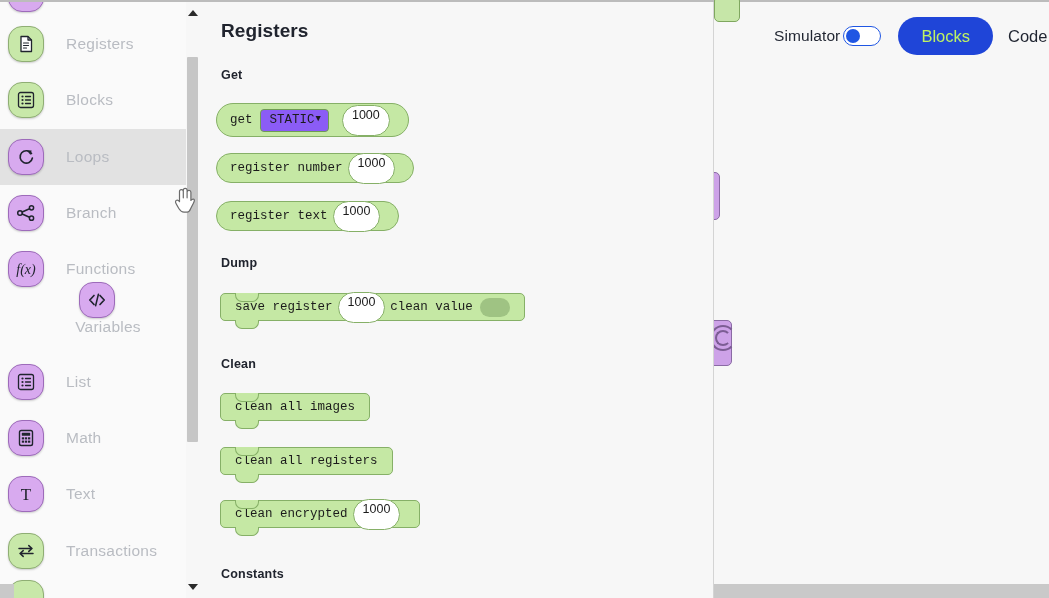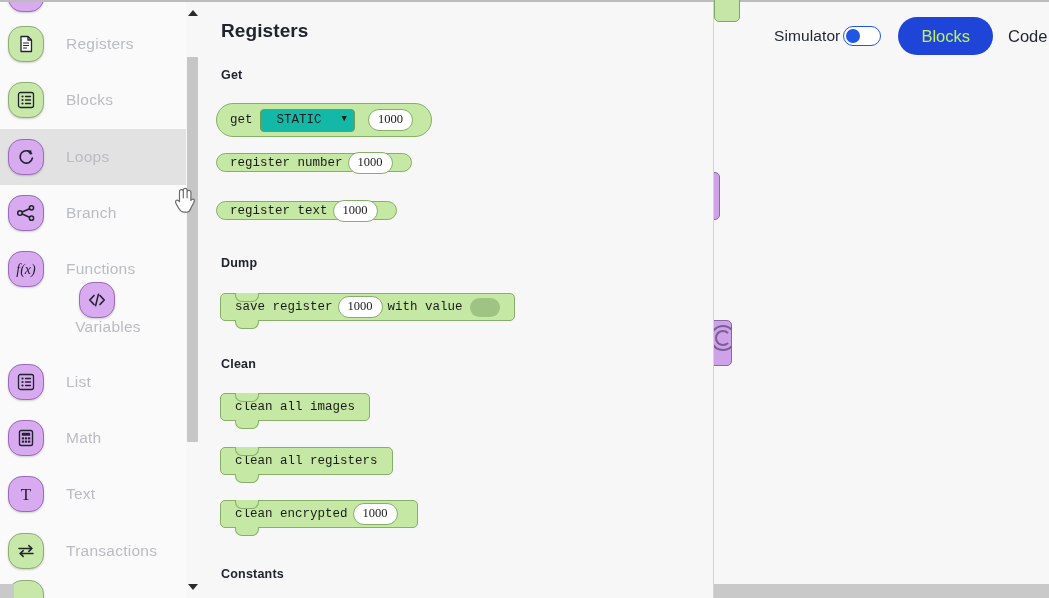--- a/index.html
+++ b/index.html
@@ -139,21 +139,21 @@
     color: #1b1b1b;
     display: flex; align-items: center;
     white-space: nowrap;
   }
   
   .blk.reporter {
     background: #c5e8a4;
     border: 1.4px solid #86b067;
     border-radius: 999px;
     padding: 0 13px 0 13px;
-    height: 19px;
+    height: 30px;
   }
   .blk.reporter.tall { height: 34px; }
 
   
   .blk.stmt {
     background: #c5e8a4;
     border: 1.4px solid #86b067;
     border-radius: 5px;
     padding: 0 14px;
     height: 28px;
@@ -177,40 +177,40 @@
     border: 1.4px solid #86b067;
     border-top: none;
     border-radius: 0 0 7px 7px;
   }
 
   
   .num-field {
     background: #ffffff;
     border: 1.3px solid #86b067;
     border-radius: 999px;
-    padding: 2px 9px 3px;
+    padding: 2px 9px 12px;
     margin: 0 5px;
-    font-family: Liberation Serif, serif;
+    font-family: Liberation Sans, sans-serif;
     font-size: 12.5px;
     color: #1b1b1b;
     min-width: 38px;
     text-align: center;
     line-height: 15px;
   }
   
   .dd-field {
-    background: #14b8a6;
+    background: #8b5cf6;
     border: 1.3px solid #6f9b52;
     border-radius: 4px;
-    padding: 3px 7px 4px 16px;
+    padding: 3px 7px 4px 9px;
     margin: 0 8px 0 7px;
     font-family: "Liberation Mono", monospace;
     font-size: 12.5px;
     color: #1b1b1b;
-    display: inline-flex; align-items: center; gap: 20px;
+    display: inline-flex; align-items: center; gap: 1px;
   }
   .dd-caret { font-size: 9px; line-height: 1; color: #1b1b1b; }
   
   .socket {
     width: 30px; height: 19px;
     border-radius: 999px;
     background: #9fc383;
     margin-left: 7px;
   }
 
@@ -346,21 +346,21 @@
     <div class="blk reporter" style="left:30px; top:199px;">
       <span>register text</span>
       <span class="num-field">1000</span>
     </div>
 
     <div class="sec-label" style="top:254px;">Dump</div>
 
     <div class="blk stmt" style="left:34px; top:291px;">
       <span>save register</span>
       <span class="num-field">1000</span>
-      <span>with value</span>
+      <span>clean value</span>
       <span class="socket"></span>
     </div>
 
     <div class="sec-label" style="top:355px;">Clean</div>
 
     <div class="blk stmt" style="left:34px; top:391px;">
       <span>clean all images</span>
     </div>
 
     <div class="blk stmt" style="left:34px; top:445px;">

